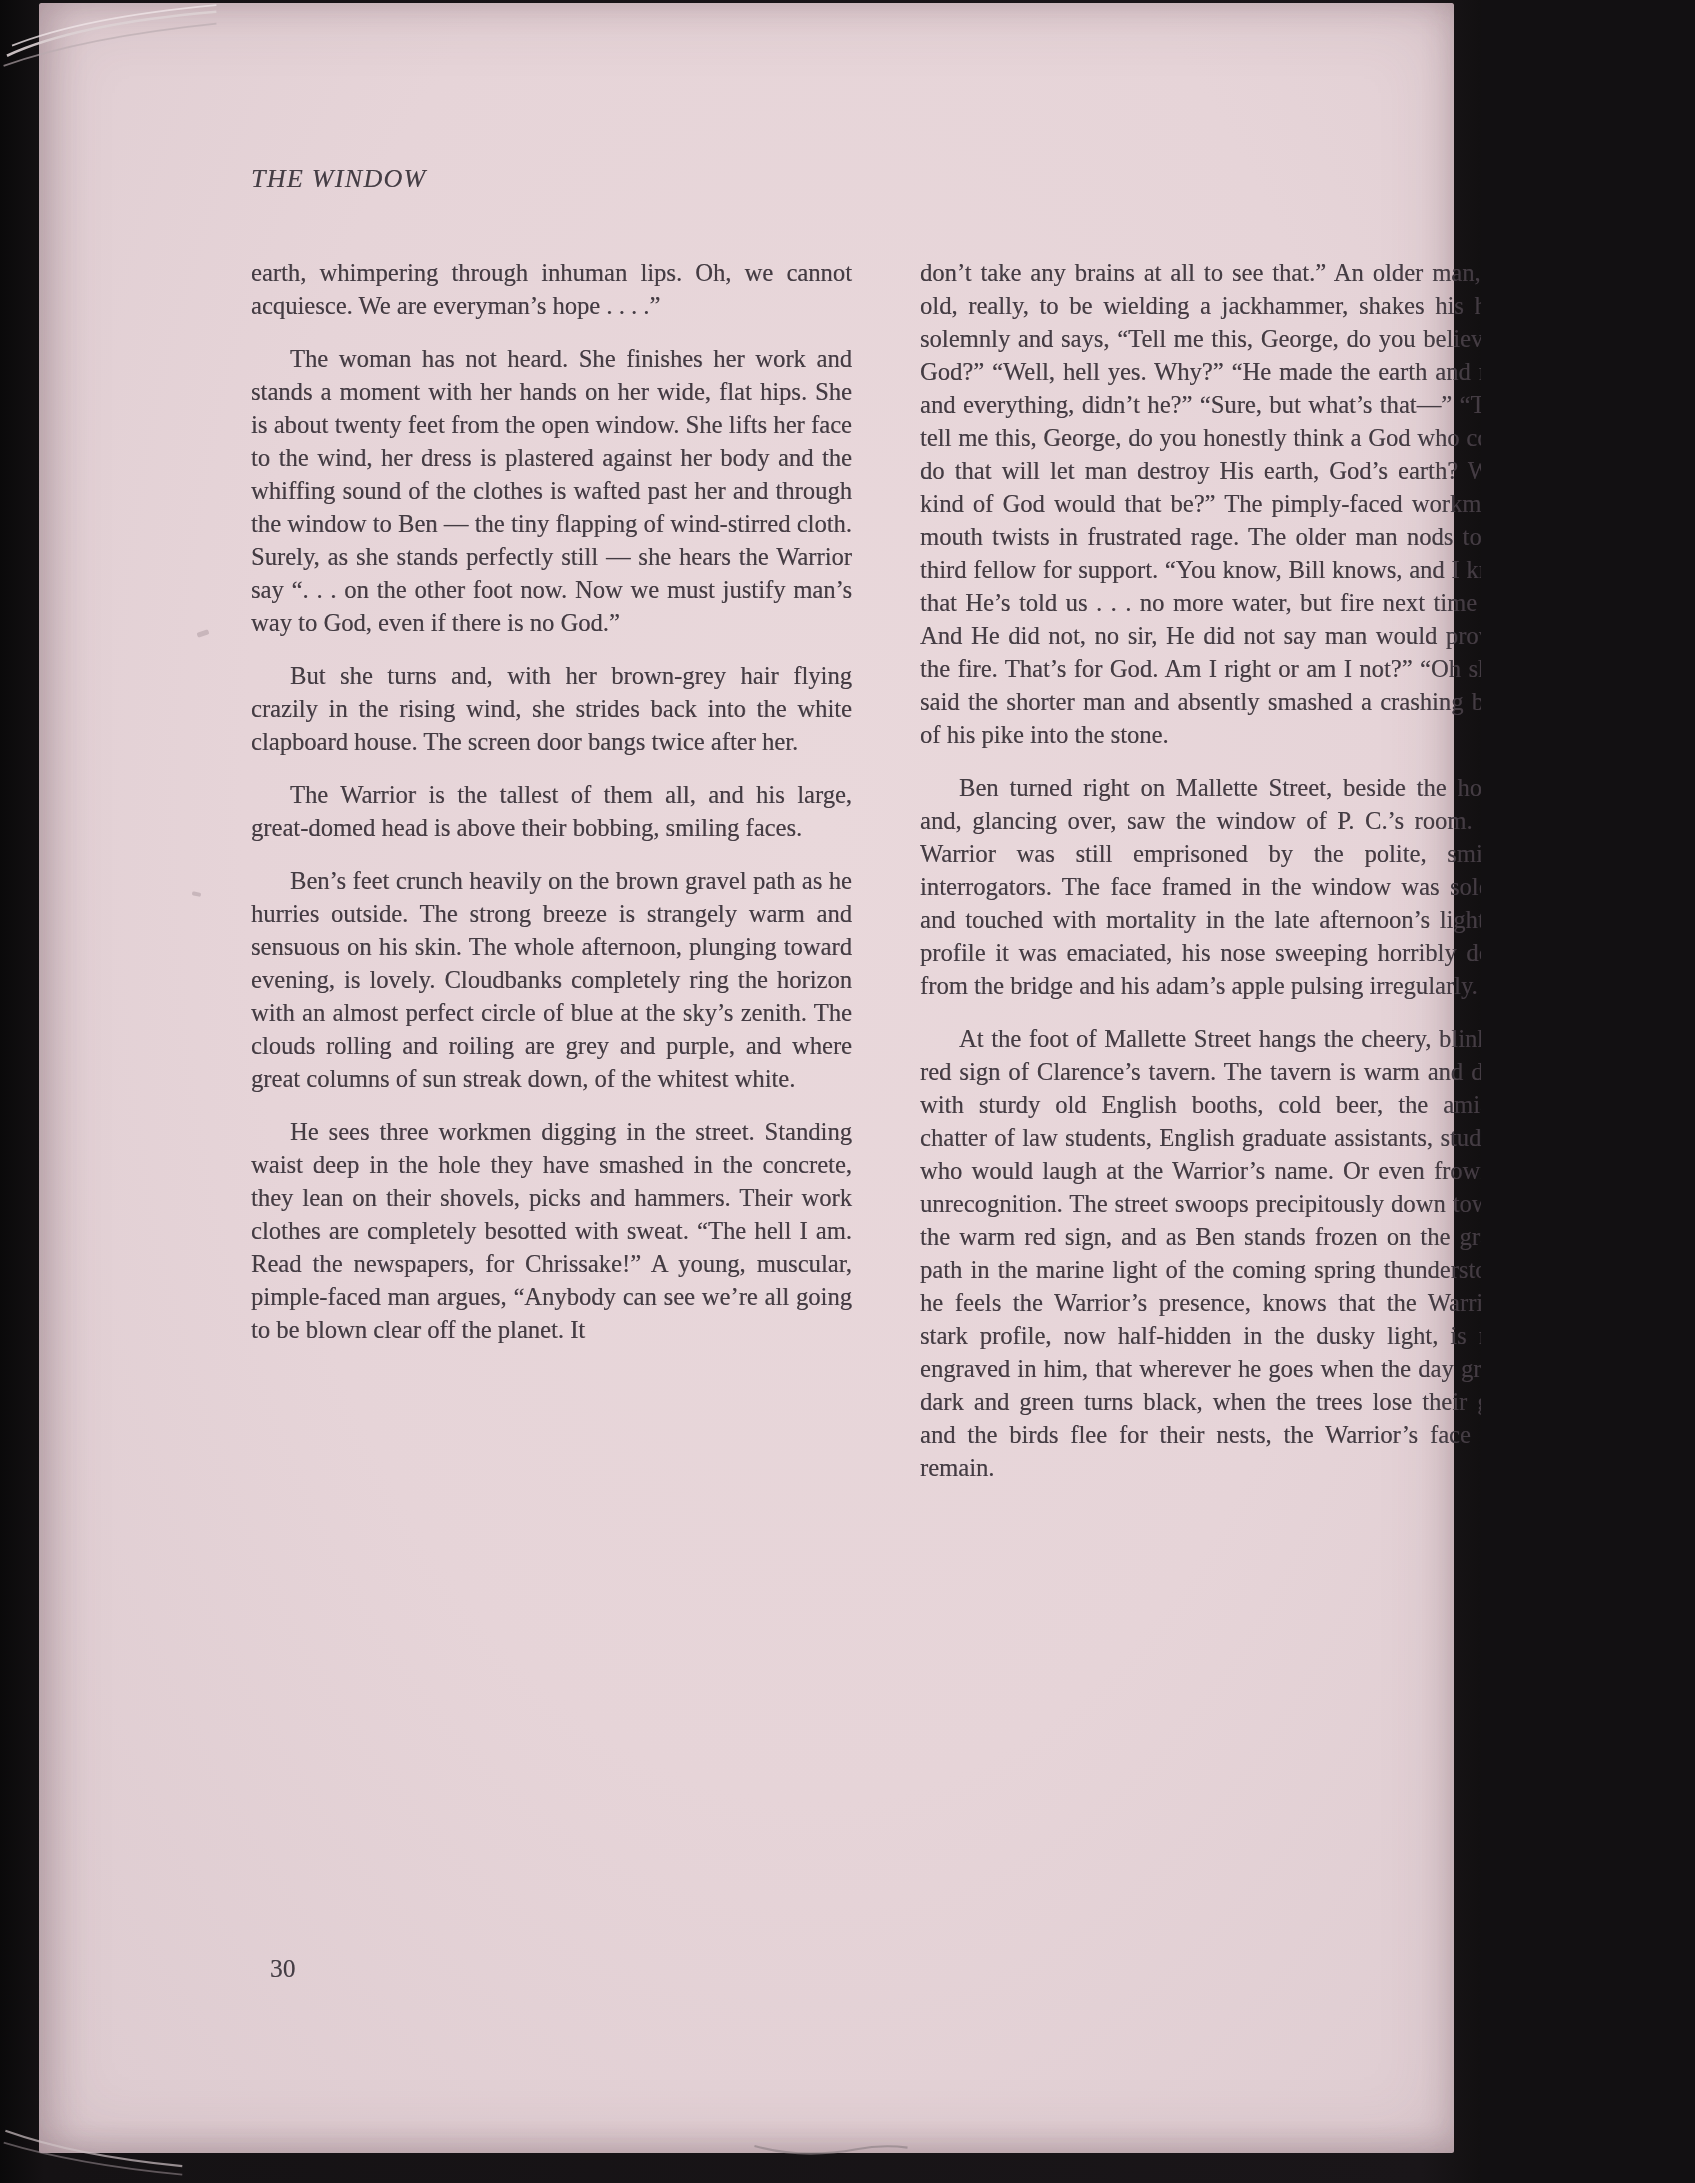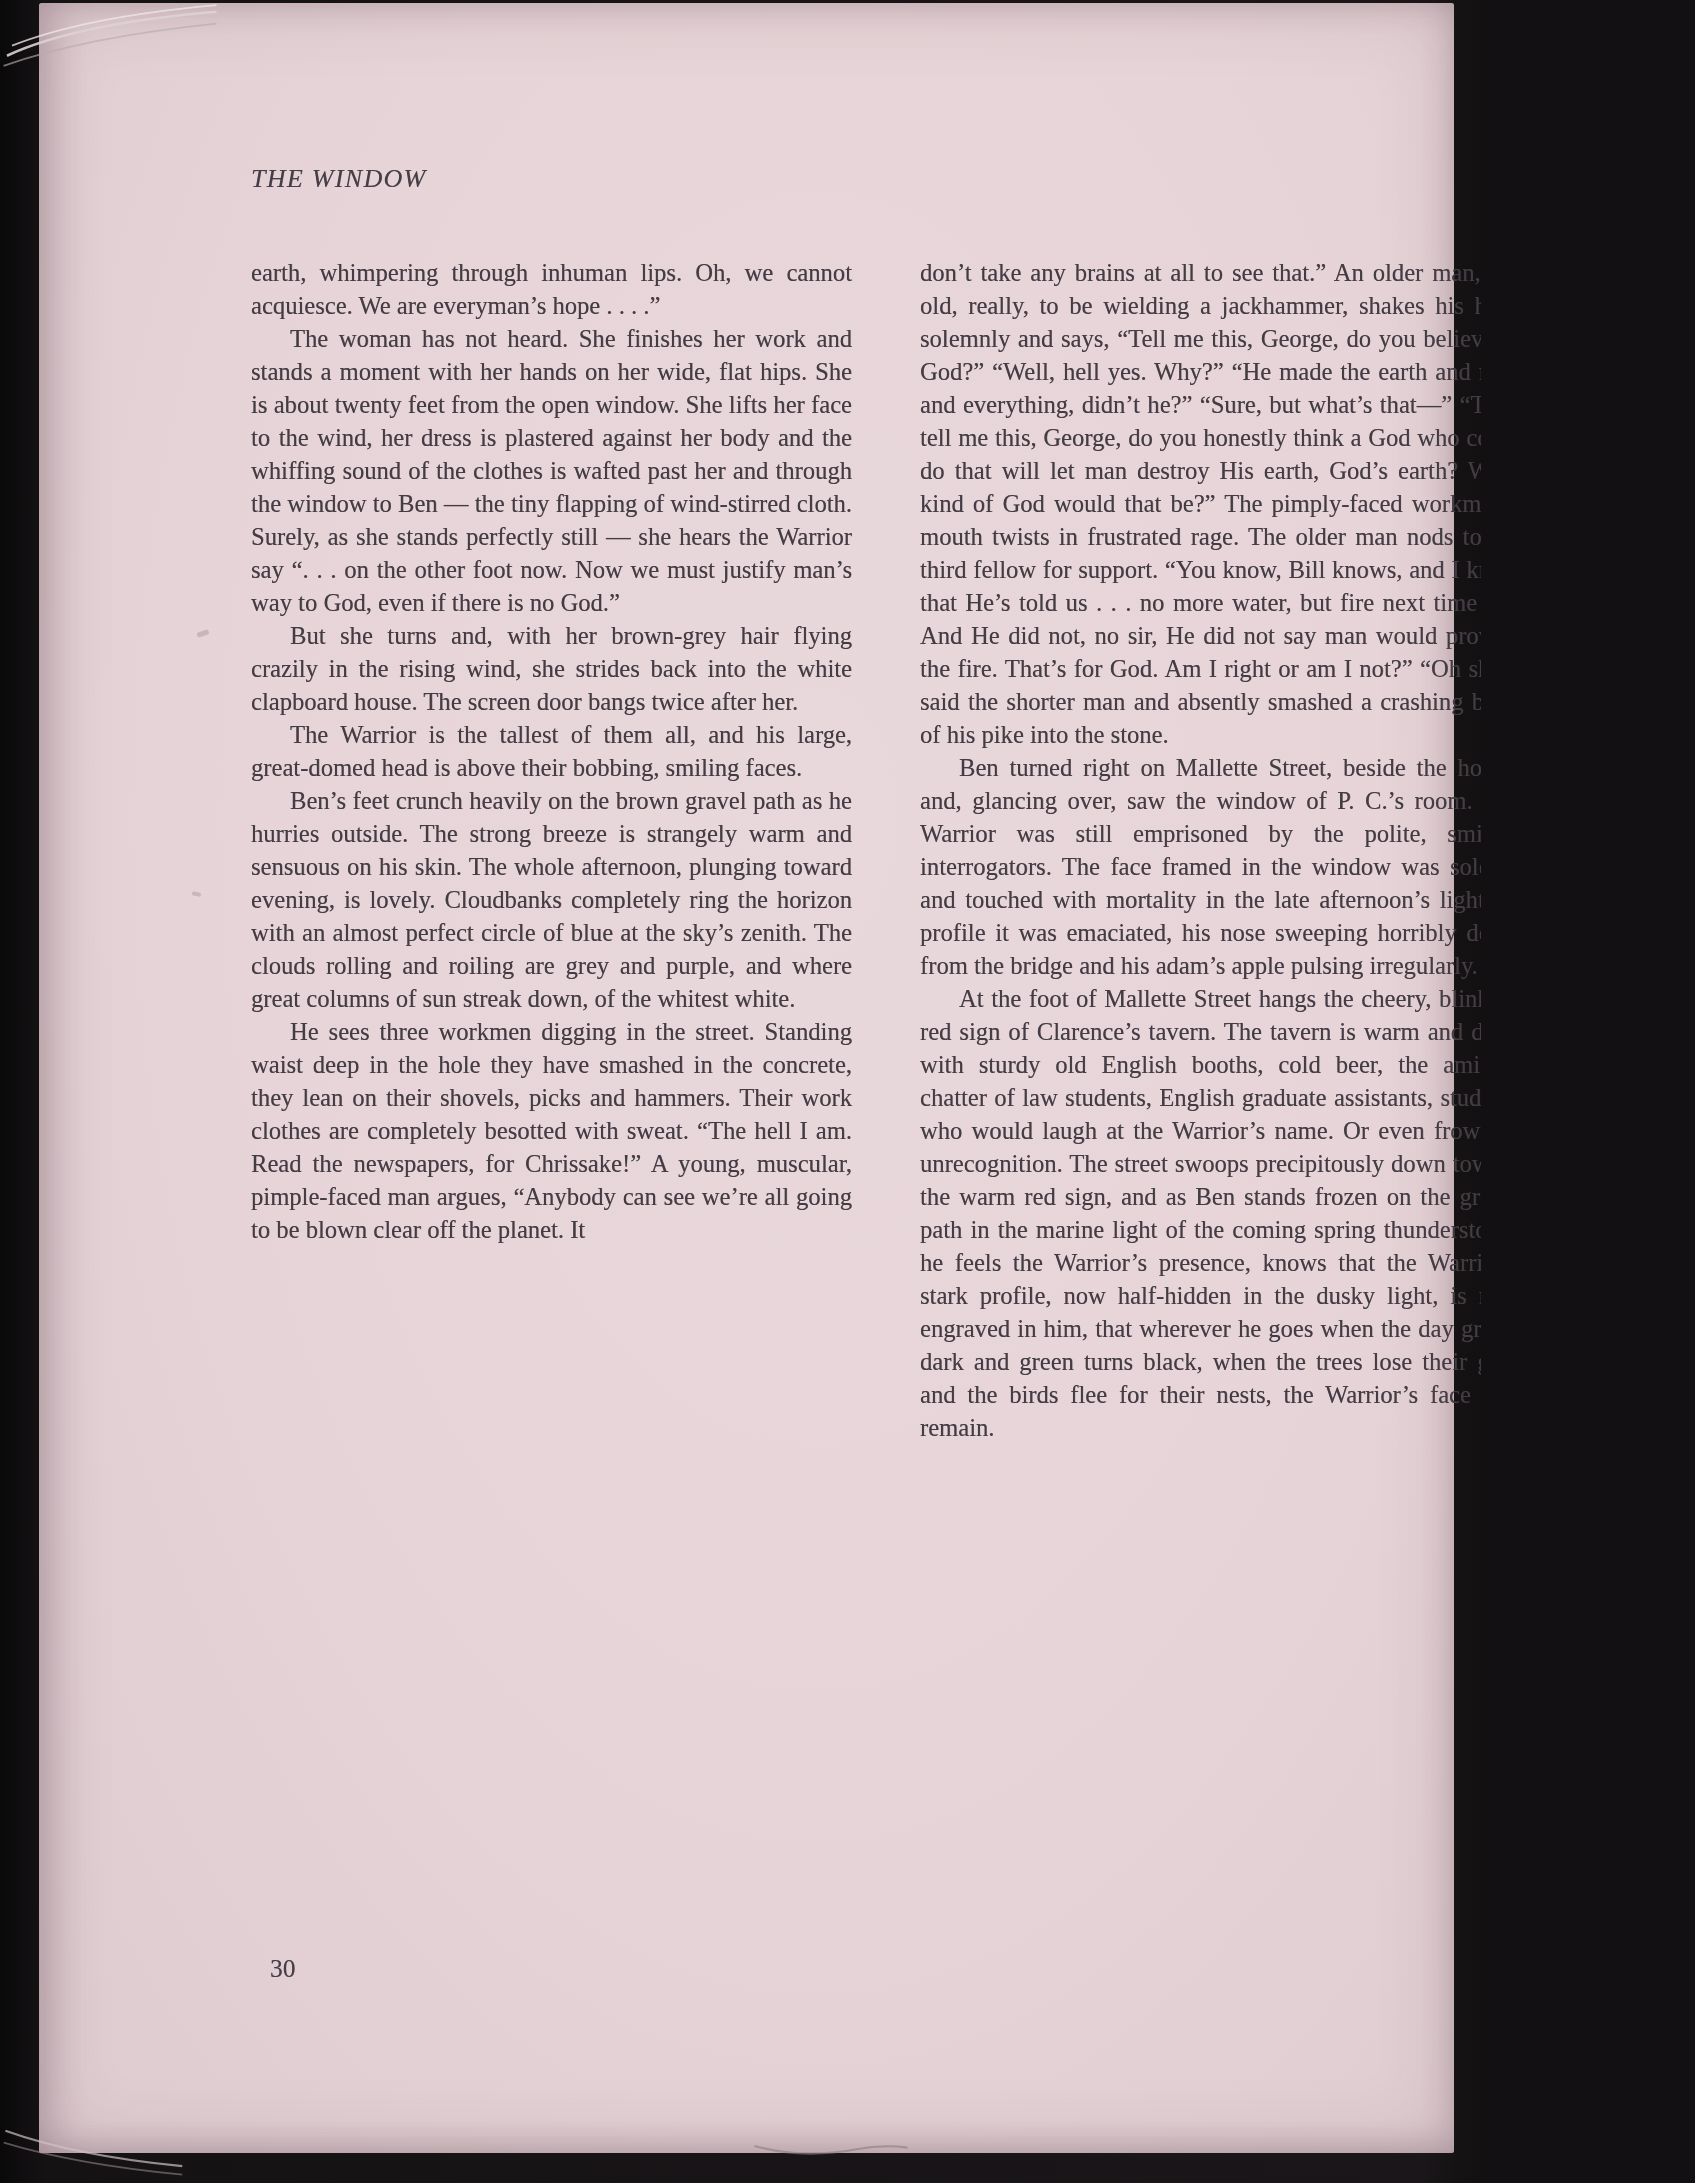--- a/index.html
+++ b/index.html
@@ -51,21 +51,21 @@
   }
   .col { width: 601px; }
   .col p {
     margin: 0;
     font-size: 24.6px;
     line-height: 33px;
     text-align: justify;
     color: #443c43;
     text-shadow: 0.3px 0.3px 0.3px rgba(68, 60, 67, 0.55);
   }
-  .col p.indent { text-indent: 39px; }
+  .col p.indent { text-indent: 39px; margin-top: 20px; }
   .page-number {
     position: absolute;
     left: 270px;
     top: 1954px;
     font-size: 25.4px;
     color: #453e45;
     text-shadow: 0.3px 0.3px 0.3px rgba(69, 62, 69, 0.5);
     text-align: right;
   }
   .corner-svg {

